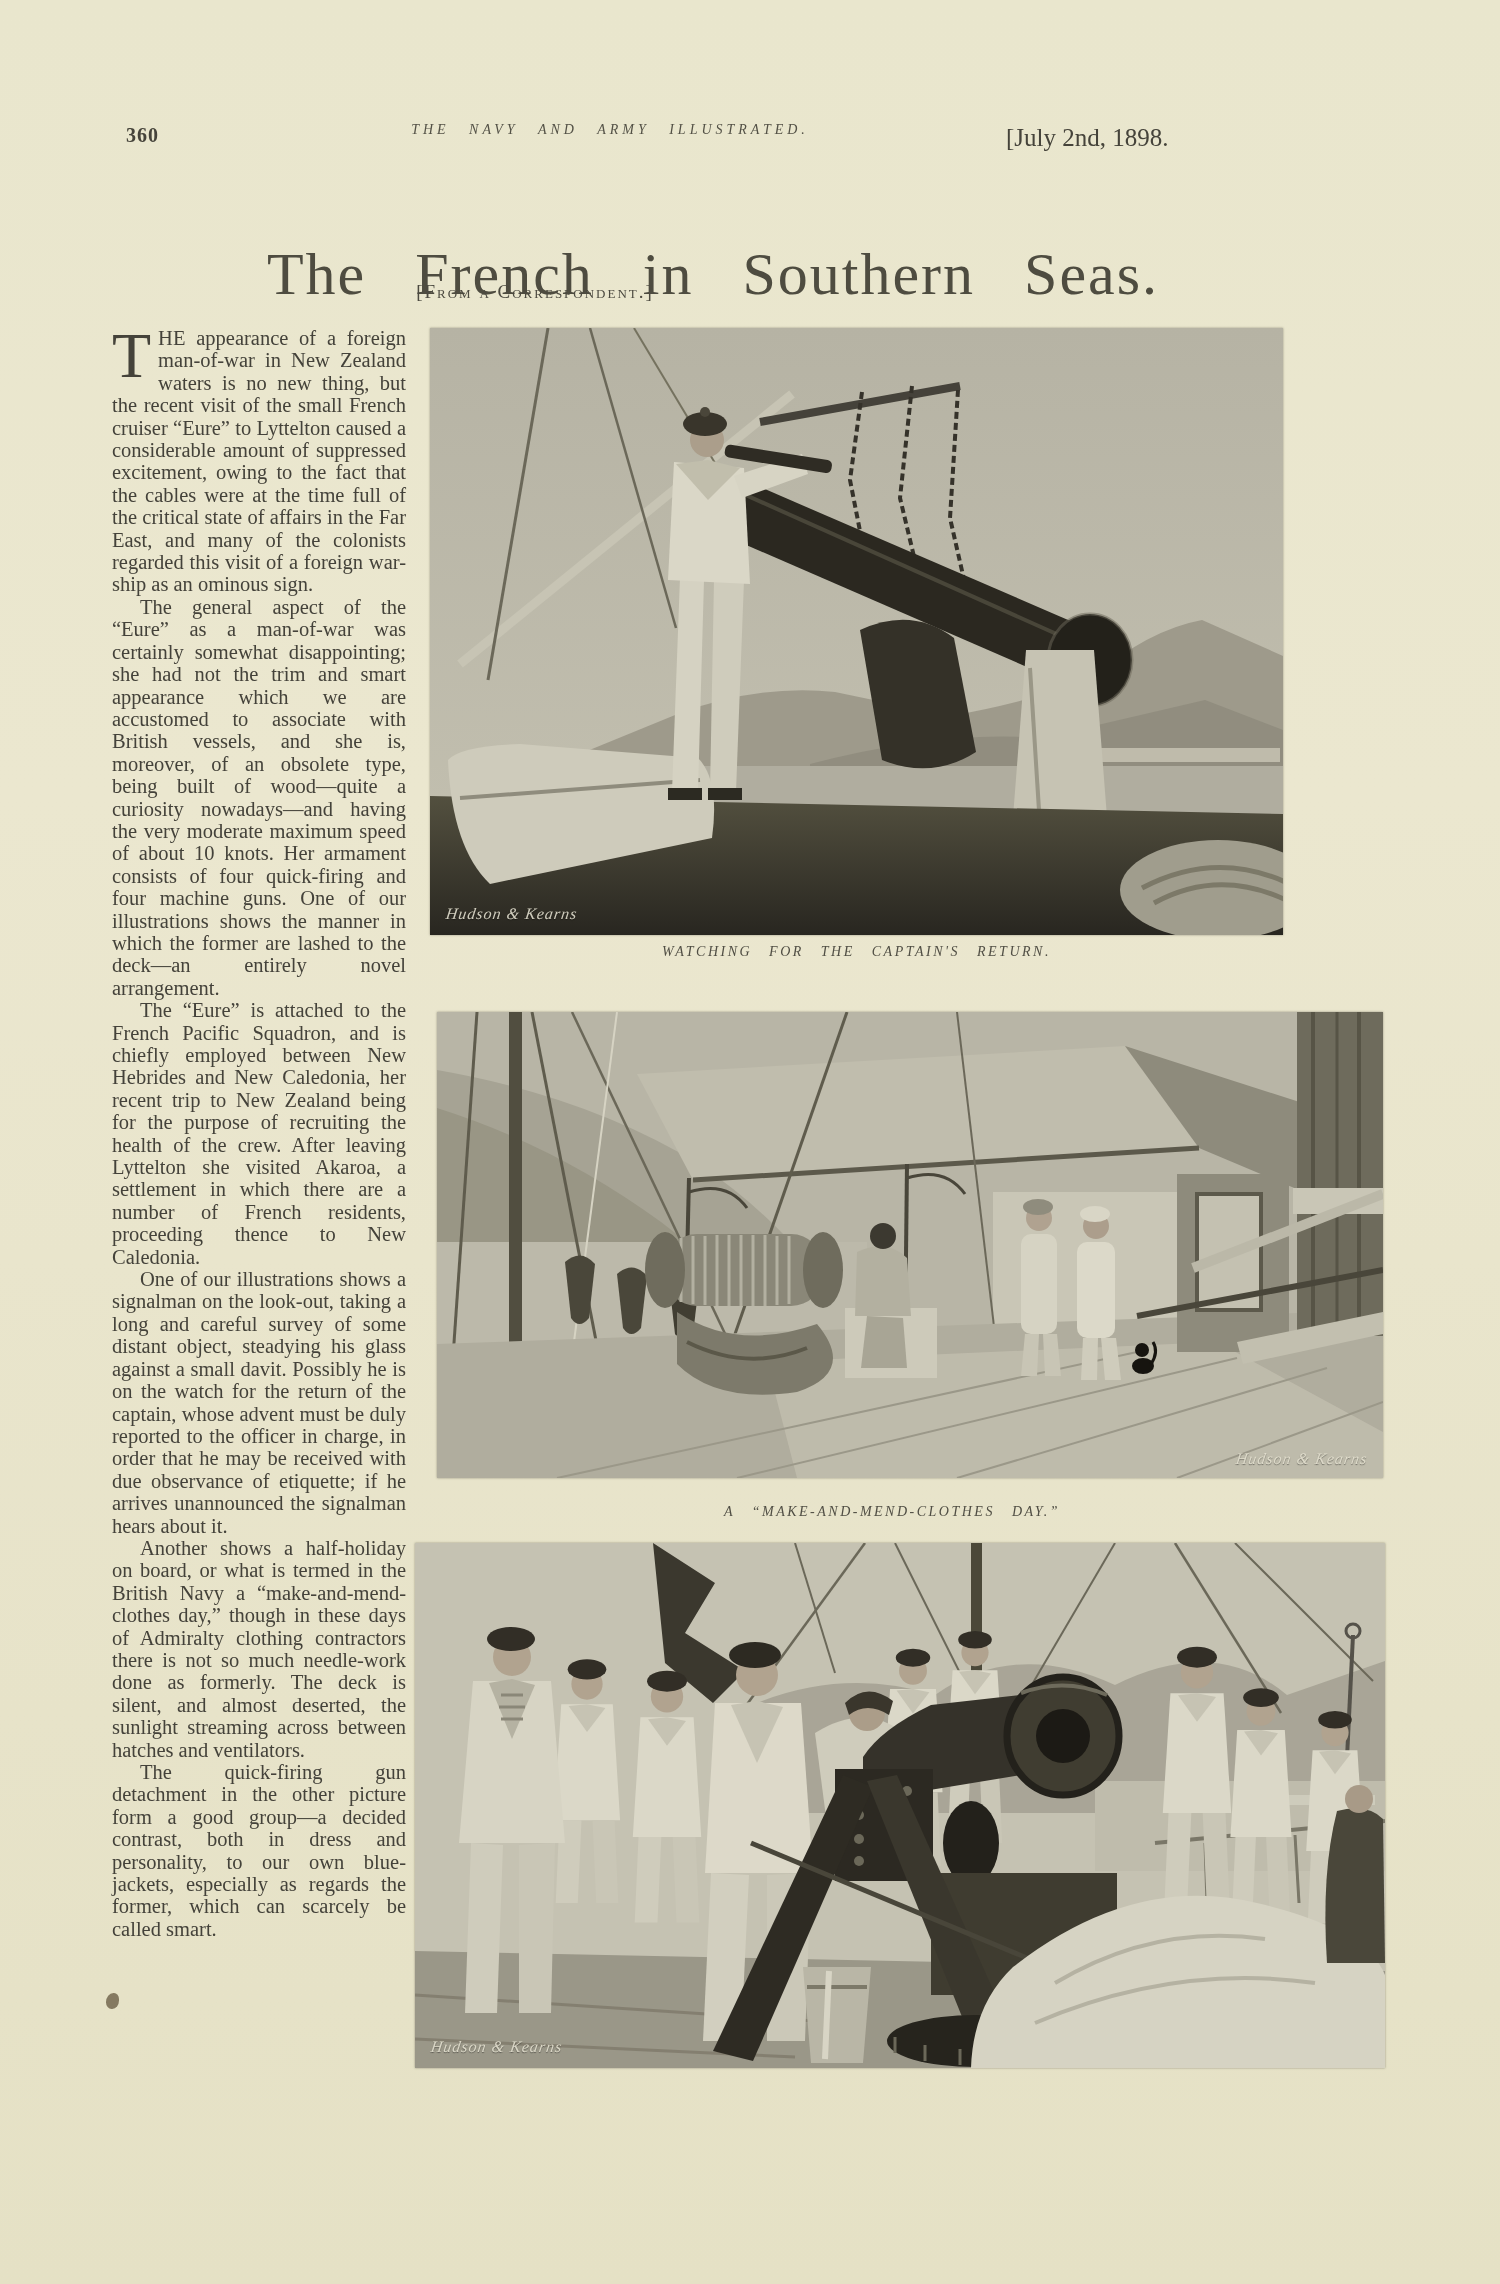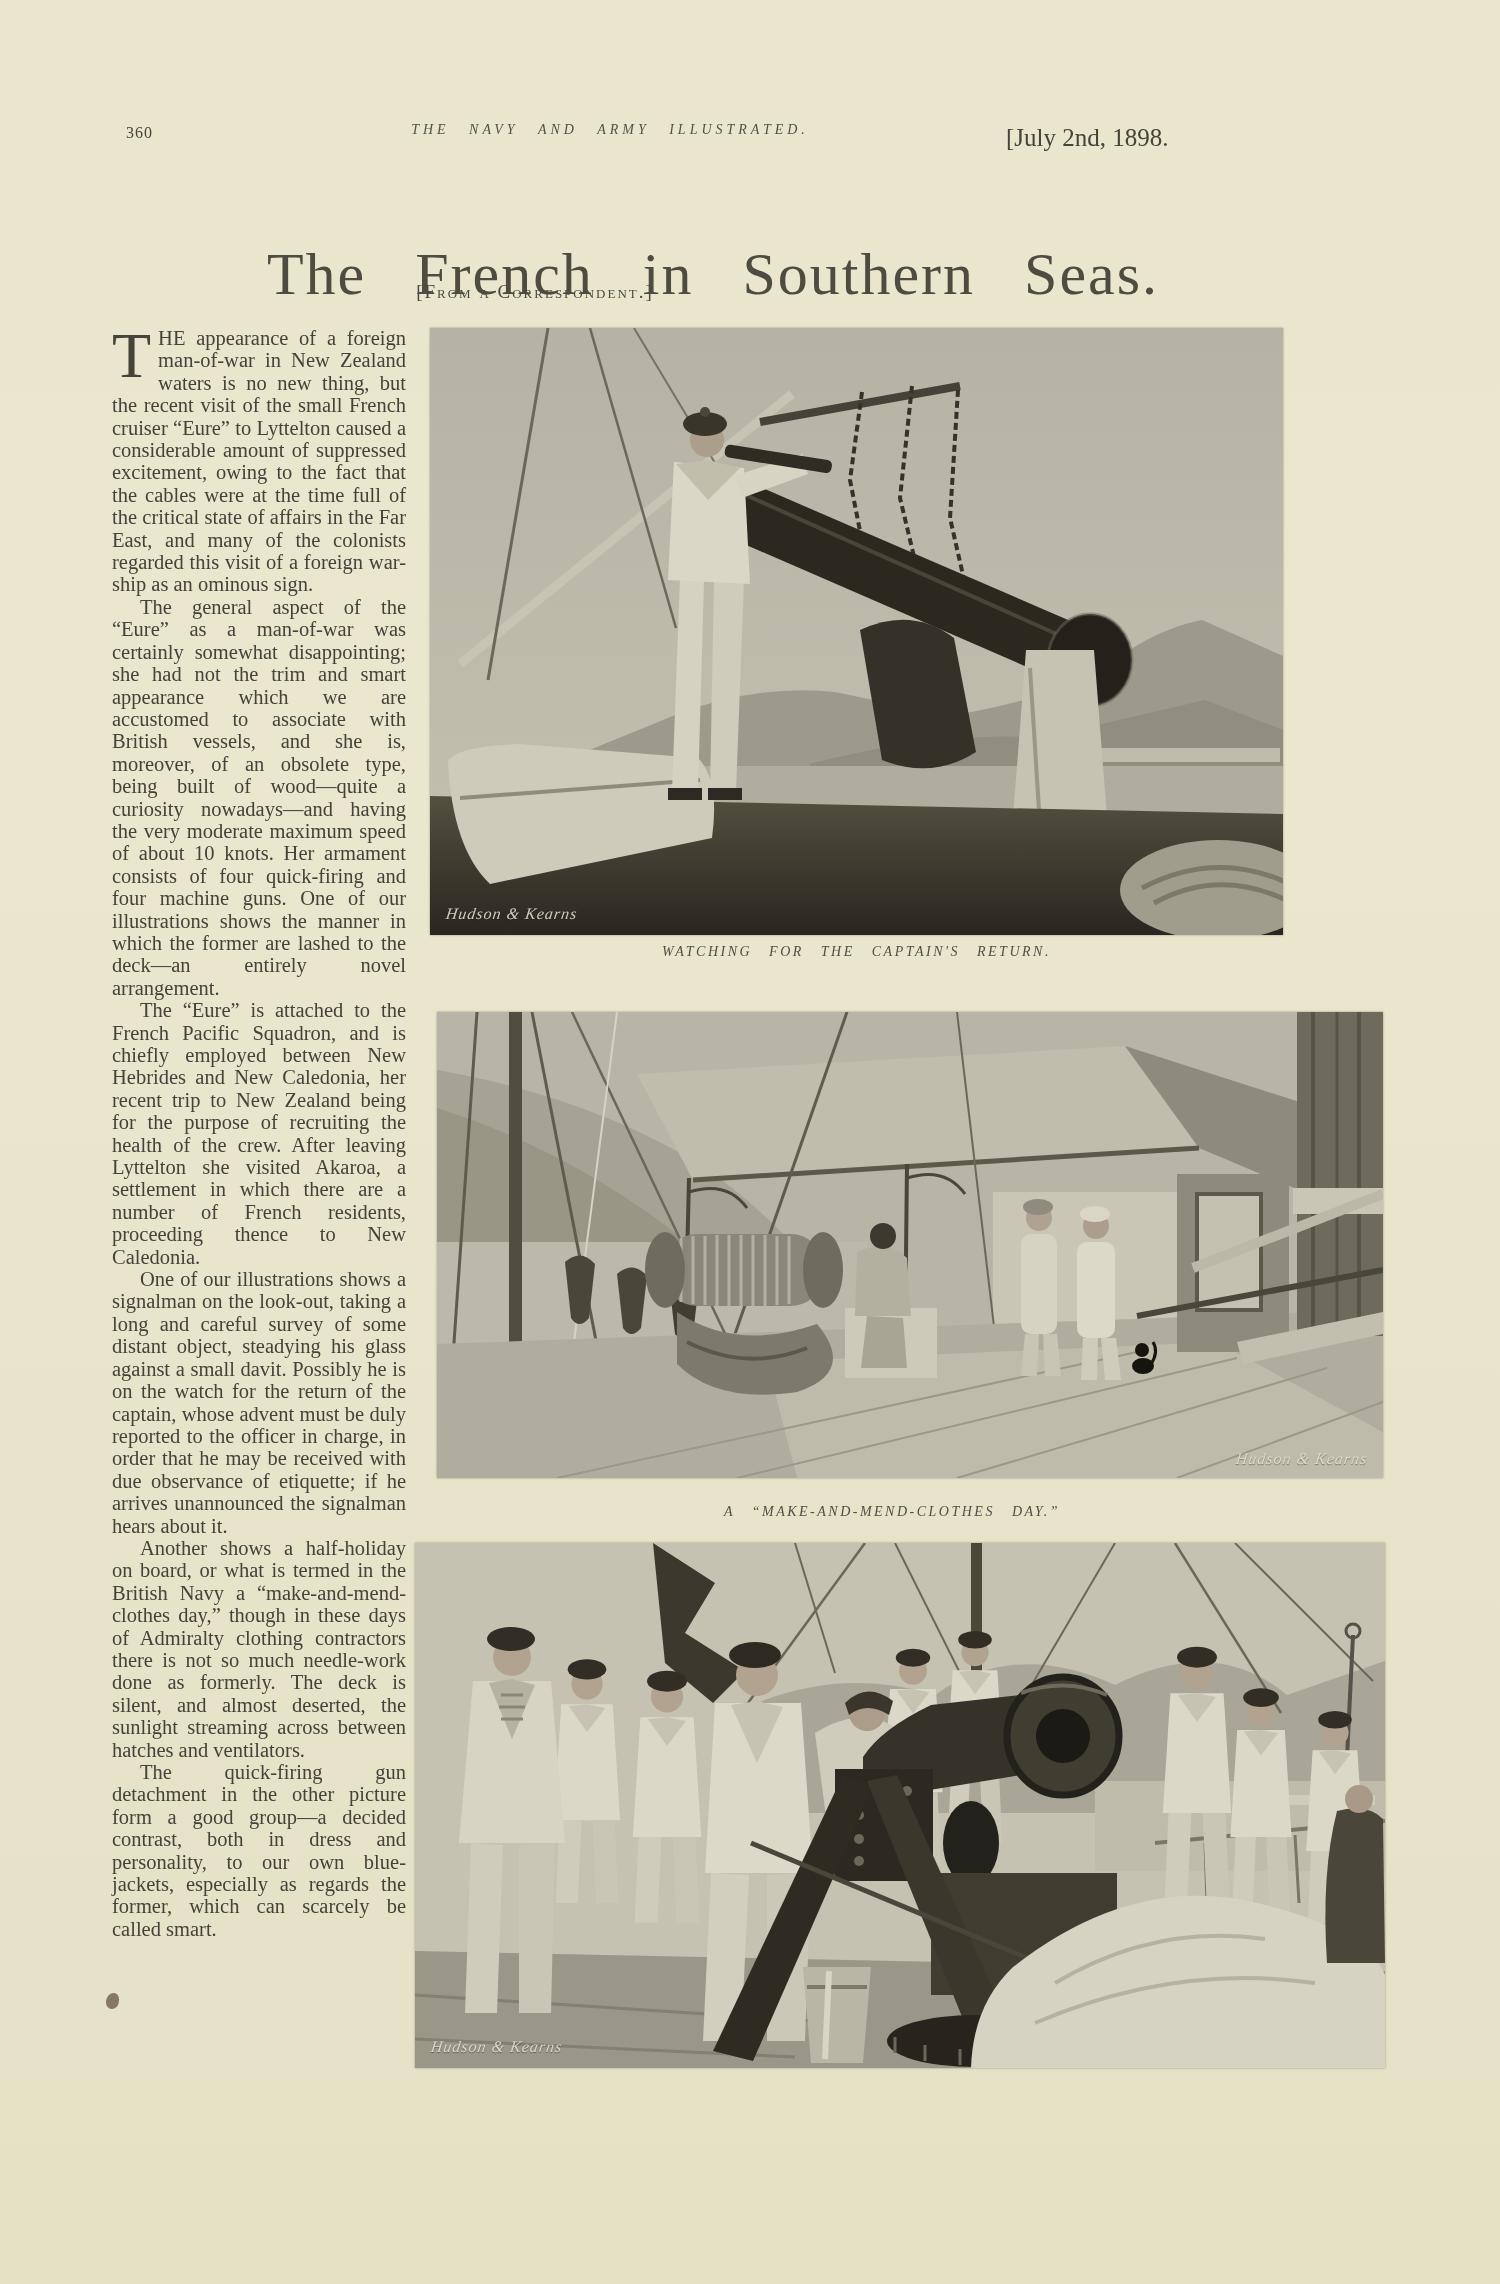--- a/index.html
+++ b/index.html
@@ -6,21 +6,21 @@
   .page{
     position:relative;
     width:1500px;height:2284px;
     margin:0 auto;
     background:linear-gradient(180deg,#e9e6cd 0%,#ebe7cf 35%,#e7e3c9 75%,#e5e1c5 100%);
     overflow:hidden;
     font-family:"Liberation Serif", serif;
     color:#45433a;
   }
   
-  .page-number{position:absolute;left:126px;top:124px;font-size:16px;letter-spacing:1px;}
+  .page-number{position:absolute;left:126px;top:124px;font-size:20px;letter-spacing:1px;font-weight:bold;}
   .journal-title{
     position:absolute;left:0;top:122px;width:1220px;text-align:center;
     font-style:italic;font-size:14px;letter-spacing:4px;word-spacing:12px;color:#535146;
   }
   .issue-date{position:absolute;left:1006px;top:124px;font-size:25px;}
   
   .article-title{
     position:absolute;left:0;top:200px;width:1426px;text-align:center;
     font-size:60px;font-weight:400;letter-spacing:2px;word-spacing:32px;color:#4e4c40;
   }

